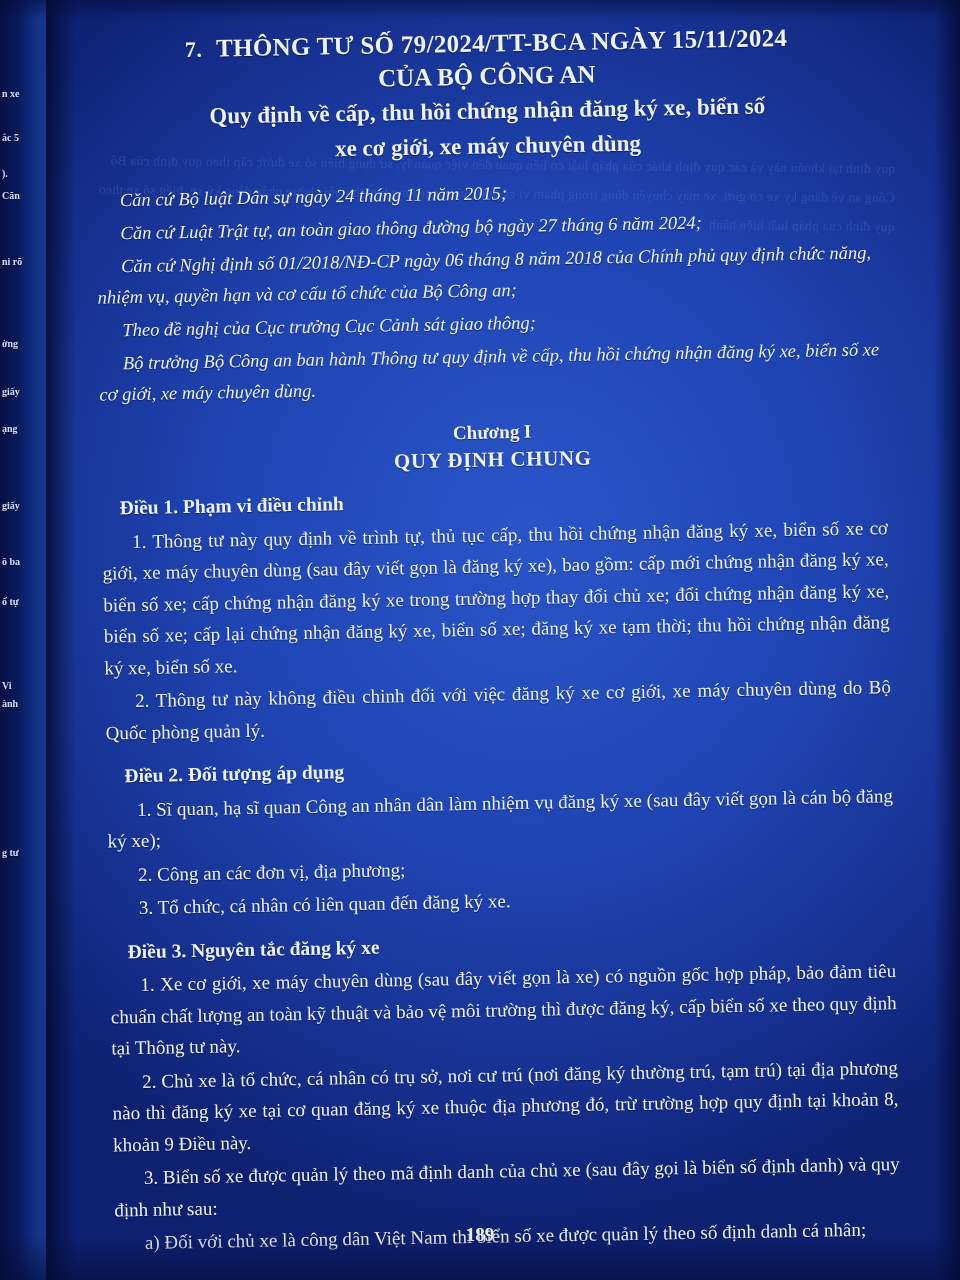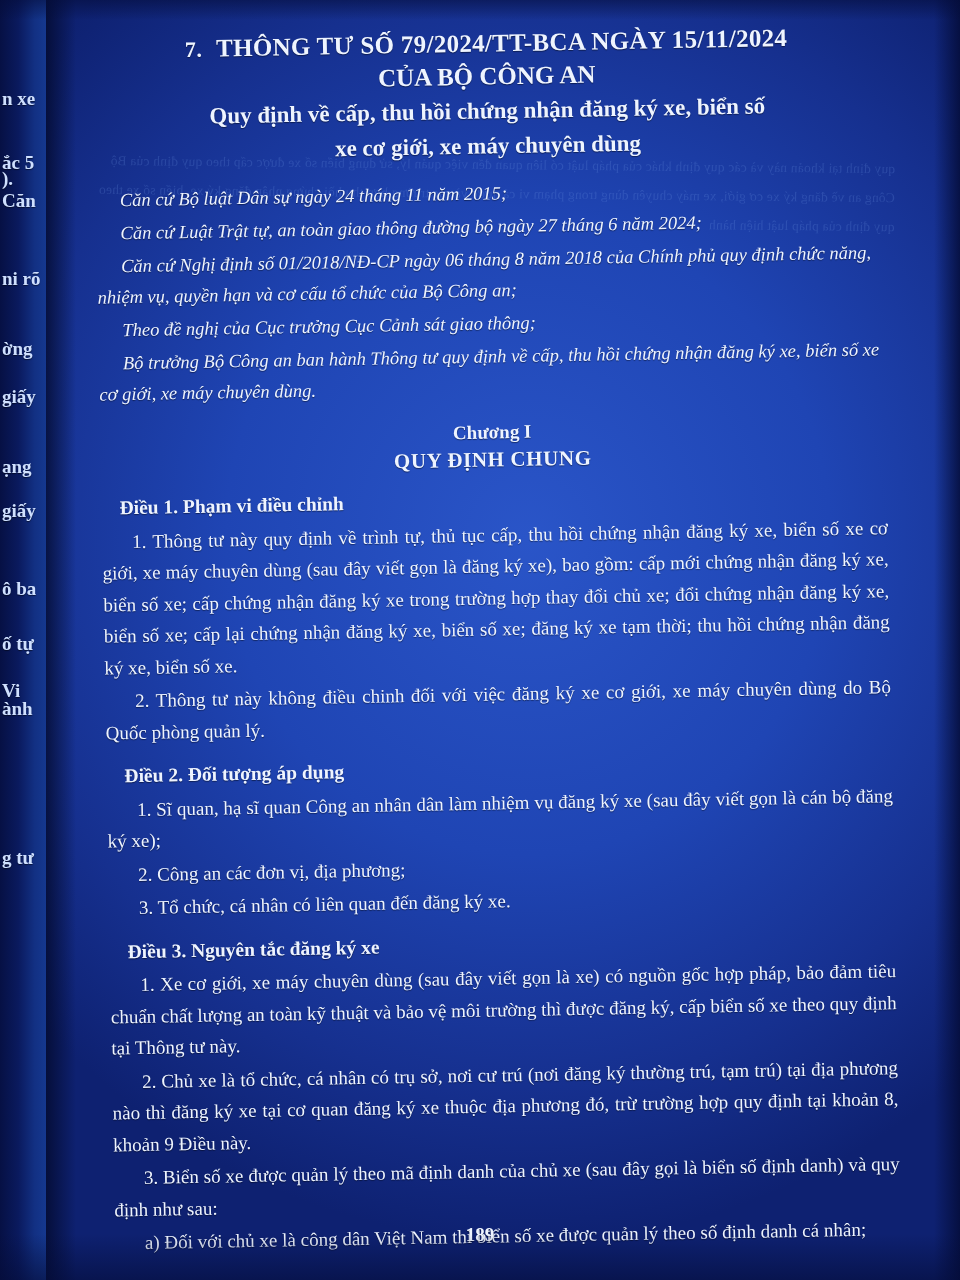--- a/index.html
+++ b/index.html
@@ -81,21 +81,21 @@
   }
 
   
   .left-strip {
     position: absolute;
     left: 0;
     top: 0;
     width: 46px;
     height: 1280px;
     color: #cfe0ff;
-    font-size: 19px;
+    font-size: 10px;
     font-weight: bold;
     font-family: "Liberation Serif", serif;
   }
   .left-strip span {
     position: absolute;
     left: 2px;
     white-space: nowrap;
     text-shadow: 0 1px 1px rgba(0,0,0,.5);
   }
 
@@ -200,30 +200,30 @@
 </head>
 <body>
 
 <div id="photo">
 
   <div class="gutter"></div>
   <div class="gutter-shadow"></div>
 
   <div class="left-strip">
     <span style="top:88px">n xe</span>
-    <span style="top:152px">ắc 5</span>
+    <span style="top:132px">ắc 5</span>
     <span style="top:168px">).</span>
     <span style="top:190px">Căn</span>
-    <span style="top:268px">ni rõ</span>
+    <span style="top:256px">ni rõ</span>
     <span style="top:338px">ờng</span>
     <span style="top:386px">giấy</span>
-    <span style="top:456px">ạng</span>
+    <span style="top:423px">ạng</span>
     <span style="top:500px">giấy</span>
-    <span style="top:578px">ô ba</span>
-    <span style="top:633px">ố tự</span>
+    <span style="top:556px">ô ba</span>
+    <span style="top:596px">ố tự</span>
     <span style="top:680px">Vi</span>
     <span style="top:698px">ành</span>
     <span style="top:847px">g tư</span>
   </div>
 
   <div class="showthrough">quy định tại khoản này và các quy định khác của pháp luật có liên quan đến việc quản lý, sử dụng biển số xe được cấp theo quy định của Bộ Công an về đăng ký xe cơ giới, xe máy chuyên dùng trong phạm vi cả nước và các trường hợp thu hồi chứng nhận đăng ký xe, biển số xe theo quy định của pháp luật hiện hành</div>
 
   <div class="sheet">
 
     <div class="title-block">

